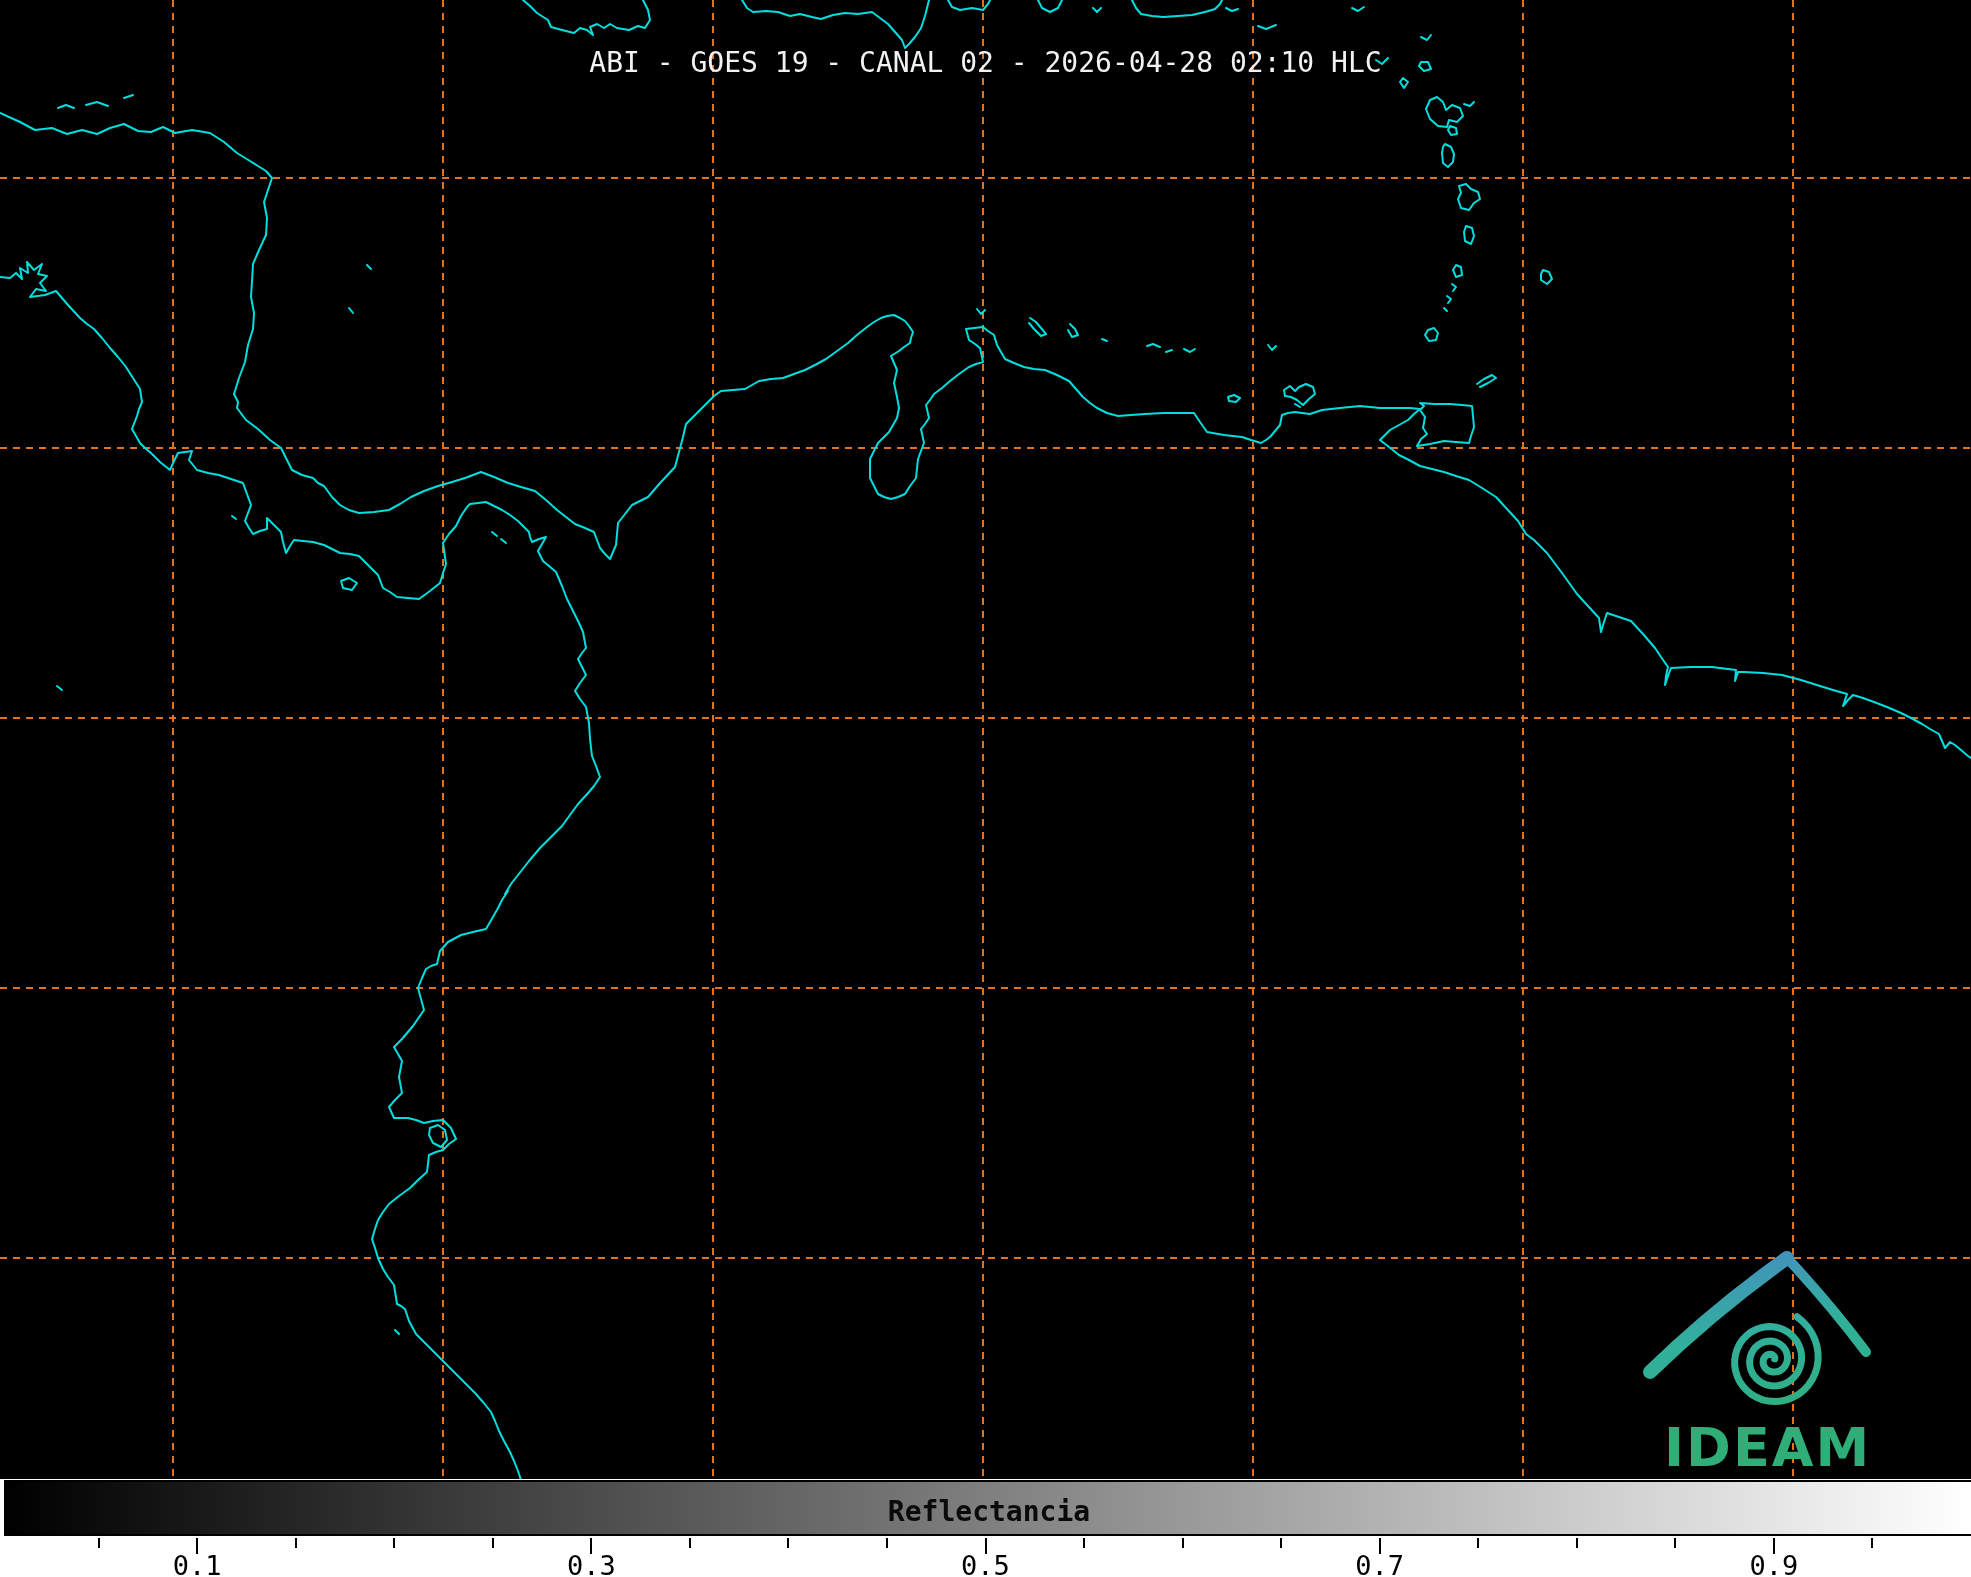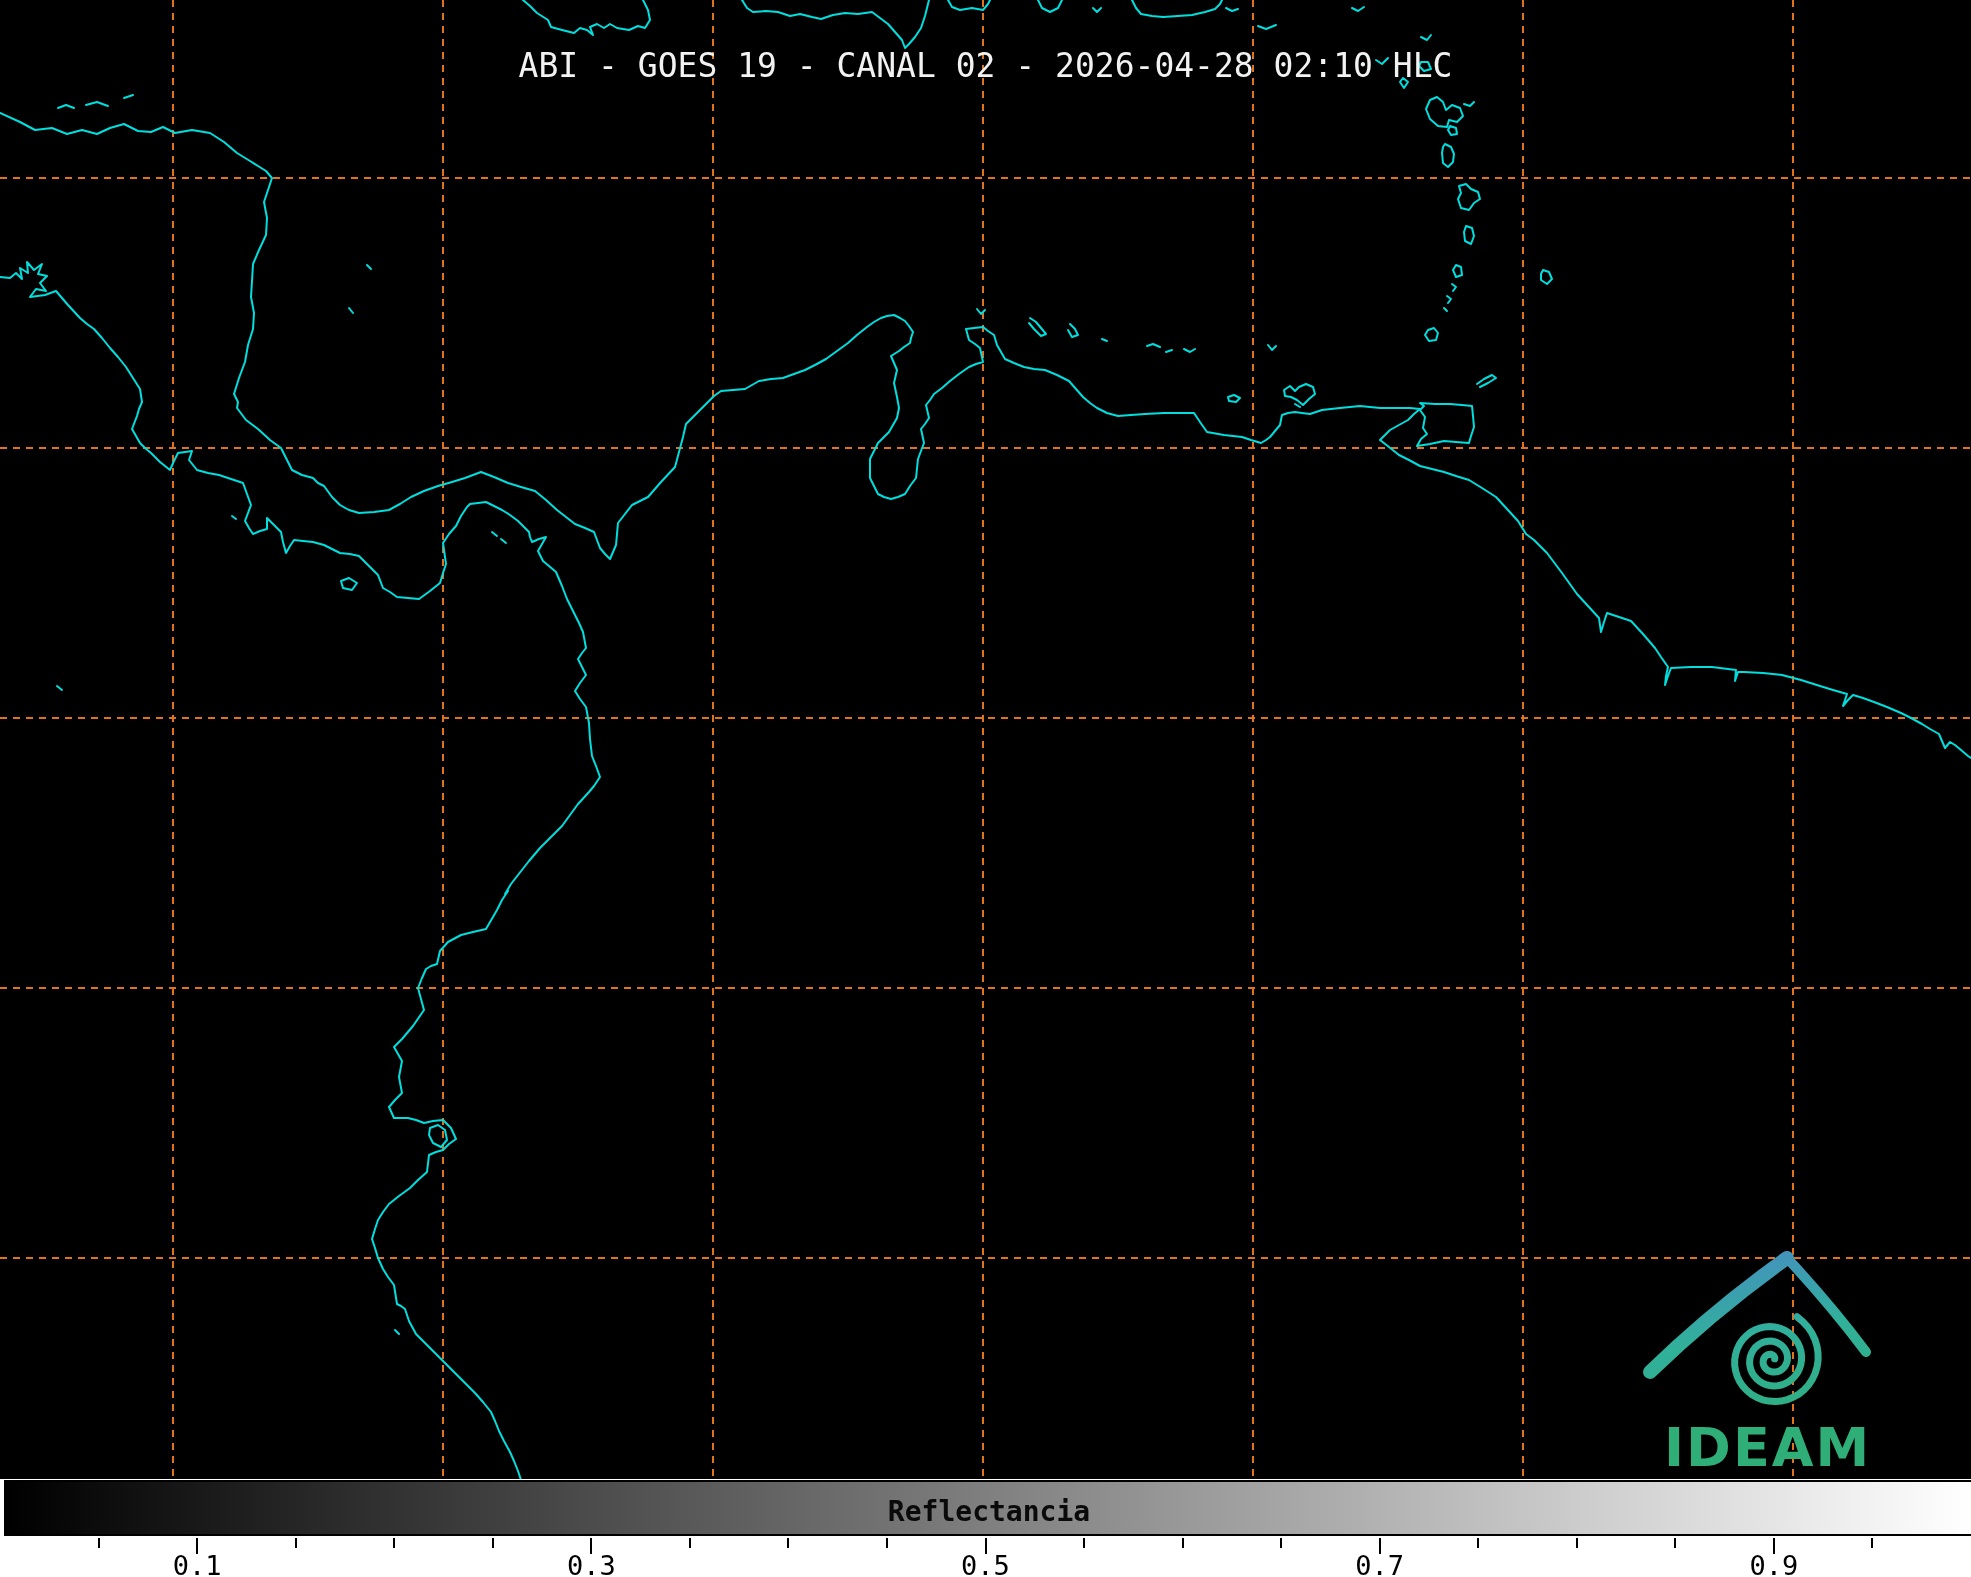--- a/index.html
+++ b/index.html
@@ -1,20 +1,20 @@
 <!DOCTYPE html>
 <html><head>
 <meta charset="utf-8">
 <style>
   html,body{margin:0;padding:0;background:#000;}
   #stage{position:relative;width:1971px;height:1577px;background:#000;overflow:hidden;
          font-family:"DejaVu Sans Mono","Liberation Mono",monospace;}
   #map-svg{position:absolute;left:0;top:0;display:block;}
   #title{position:absolute;top:46px;left:0;width:1971px;text-align:center;
-         color:#f2f2f2;font-size:33px;white-space:pre;}
+         color:#f2f2f2;font-size:28px;white-space:pre;}
   #colorbar-wrap{position:absolute;left:0;top:1479px;width:1971px;height:98px;background:#ffffff;}
   #bar{position:absolute;left:4px;top:1px;width:1959px;height:52px;border:2px solid #000;padding-left:7px;}
   #bar-label{position:absolute;left:0;top:13px;width:100%;text-align:center;
              font-weight:bold;font-size:28px;color:#0a0a0a;}
   .tick{position:absolute;top:59px;width:2px;background:#000;}
   .tick.major{height:16px;}
   .tick.minor{height:10px;}
   .tick-label{position:absolute;top:74px;transform:translateX(-50%);
               font-size:27px;color:#000;line-height:26px;}
   #logo{position:absolute;left:1642px;top:1244px;}

